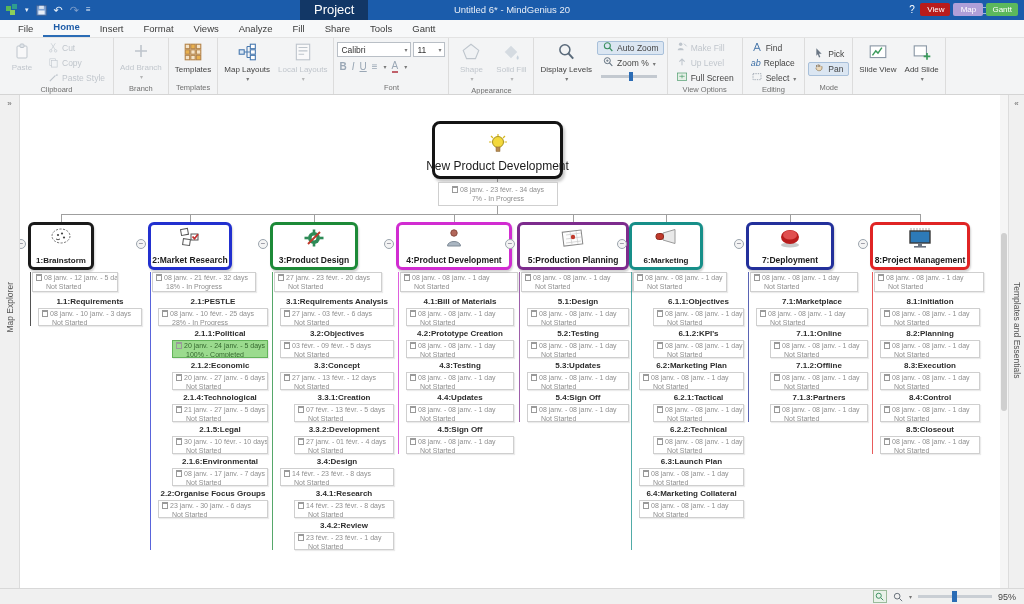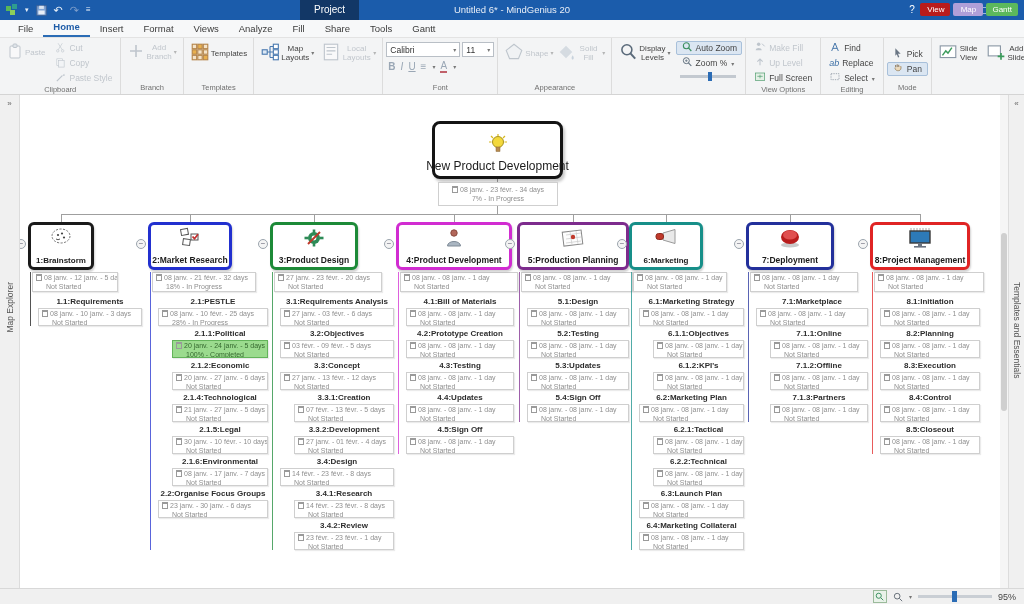--- a/index.html
+++ b/index.html
@@ -4,36 +4,36 @@
 <style>
   * { margin:0; padding:0; box-sizing:border-box; }
   html,body { width:1024px; height:604px; overflow:hidden; font-family:"Liberation Sans",sans-serif; background:#e6e6e6; }
   #app { position:relative; width:1024px; height:604px; background:#fff; }
 
   
   #titlebar { position:absolute; top:0; left:0; right:0; height:20px; background:#1b5cab; color:#fff; }
   .qat { position:absolute; left:6px; top:2px; display:flex; align-items:center; gap:7px; height:16px; }
   .qat span { font-size:11px; line-height:14px; color:#eaf1f9; }
   .qat .dim { color:#7e9ecb; }
-  #project-btn { position:absolute; left:300px; top:0; height:31px; padding:0 14px; background:#123766; color:#fff; font-size:10px; line-height:20px; }
+  #project-btn { position:absolute; left:300px; top:0; height:31px; padding:0 14px; background:#123766; color:#fff; font-size:13px; line-height:20px; }
   #title-text { position:absolute; left:0; right:0; top:0; text-align:center; font-size:9.5px; line-height:20px; color:#e8eef7; pointer-events:none; }
   .winctl { position:absolute; right:4px; top:0; display:flex; height:20px; }
   .winctl div { width:24px; text-align:center; font-size:10px; line-height:20px; color:#fff; }
 
   
   #tabrow { position:absolute; top:20px; left:0; right:0; height:18px; background:#f7f8f9; border-bottom:1px solid #e3e3e3; display:flex; align-items:flex-end; padding-left:8px; }
   .rtab { font-size:9.5px; color:#3b3b3b; padding:2px 10px 3px 10px; }
   .rtab.active { color:#1f5da8; font-weight:bold; border-bottom:2px solid #2b6cb5; }
 
   
   #ribbon { position:absolute; top:38px; left:0; right:0; height:57px; background:#f3f4f5; border-bottom:1px solid #d4d4d4; display:flex; overflow:hidden; }
   .rgroup { display:flex; flex-direction:column; border-right:1px solid #dcdcdc; padding:2px 3px 0 3px; }
   .rbody { flex:1; display:flex; align-items:flex-start; gap:2px; }
   .rlabel { height:11px; text-align:center; font-size:7.5px; color:#707070; line-height:10px; }
-  .rbig { display:flex; flex-direction:row; align-items:center; gap:1px; padding:2px 3px; min-width:38px; max-width:78px; font-size:8px; line-height:9px; text-align:center; color:#444; }
+  .rbig { display:flex; flex-direction:column; align-items:center; gap:1px; padding:2px 3px; min-width:38px; max-width:78px; font-size:8px; line-height:9px; text-align:center; color:#444; }
   .rsmallcol { display:flex; flex-direction:column; justify-content:flex-start; gap:1px; padding-top:1px; }
   .rsmallcol.center { justify-content:center; height:42px; }
   .rsmall { display:flex; align-items:center; gap:3px; font-size:8.5px; color:#444; padding:1px 4px; border:1px solid transparent; white-space:nowrap; height:14px; }
   .pressed { background:#dbe6f2; border:1px solid #a8c0da; border-radius:2px; }
   .dis { opacity:.5; color:#8d97a3; }
   .caret { font-size:6px; color:#777; margin-left:1px; }
   .combo { display:flex; align-items:center; justify-content:space-between; background:#fff; border:1px solid #b9bfc6; height:15px; font-size:8.5px; color:#333; padding:0 3px; }
   .fmtrow { display:flex; align-items:center; gap:5px; margin-top:3px; padding-left:2px; color:#9aa7b5; font-size:10px; }
   .fmtrow b { font-weight:bold; } .fmtrow i { font-style:italic; } .fmtrow u { text-decoration:underline; }
   #zoom-slider { width:56px; height:3px; background:#c3c9d0; position:relative; margin:4px 0 0 4px; }
@@ -604,24 +604,20 @@
             <span>
               <svg width="26" height="20" viewBox="0 0 26 20">
                 <path d="M10 6 L22 2.5 V16.5 L10 13 Z" fill="#e9e9e9" stroke="#9a9a9a"></path>
                 <rect x="3" y="6.5" width="7.5" height="6" rx="2.5" fill="#c0392b" stroke="#8e2a1e"></rect>
               </svg>
             </span>
             <div class="blabel" style="font-size: 8px;">6:Marketing</div>
           </div>
           <div class="dbox" style="width: 94px; margin-left: 4px;"><span class="cal"></span><span>08 janv. - 08 janv. - 1 day</span><div style="padding-left: 10px;">Not Started</div></div>
           <div class="vline" style="left: 2px; top: 50px; height: 278px; background: rgb(23, 143, 137); opacity: 0.75;"></div>
-          <div class="titem" style="margin-left: 10px; width: 105px;">
-            <div class="thead">6.1:Marketing Strategy</div>
-            <div class="dbox"><span class="cal"></span><span>08 janv. - 08 janv. - 1 day</span><div style="padding-left: 10px;">Not Started</div></div>
-          </div>
           <div class="titem" style="margin-left: 24px; width: 91px;">
             <div class="thead">6.1.1:Objectives</div>
             <div class="dbox"><span class="cal"></span><span>08 janv. - 08 janv. - 1 day</span><div style="padding-left: 10px;">Not Started</div></div>
           </div>
           <div class="titem" style="margin-left: 24px; width: 91px;">
             <div class="thead">6.1.2:KPI's</div>
             <div class="dbox"><span class="cal"></span><span>08 janv. - 08 janv. - 1 day</span><div style="padding-left: 10px;">Not Started</div></div>
           </div>
           <div class="titem" style="margin-left: 10px; width: 105px;">
             <div class="thead">6.2:Marketing Plan</div>

